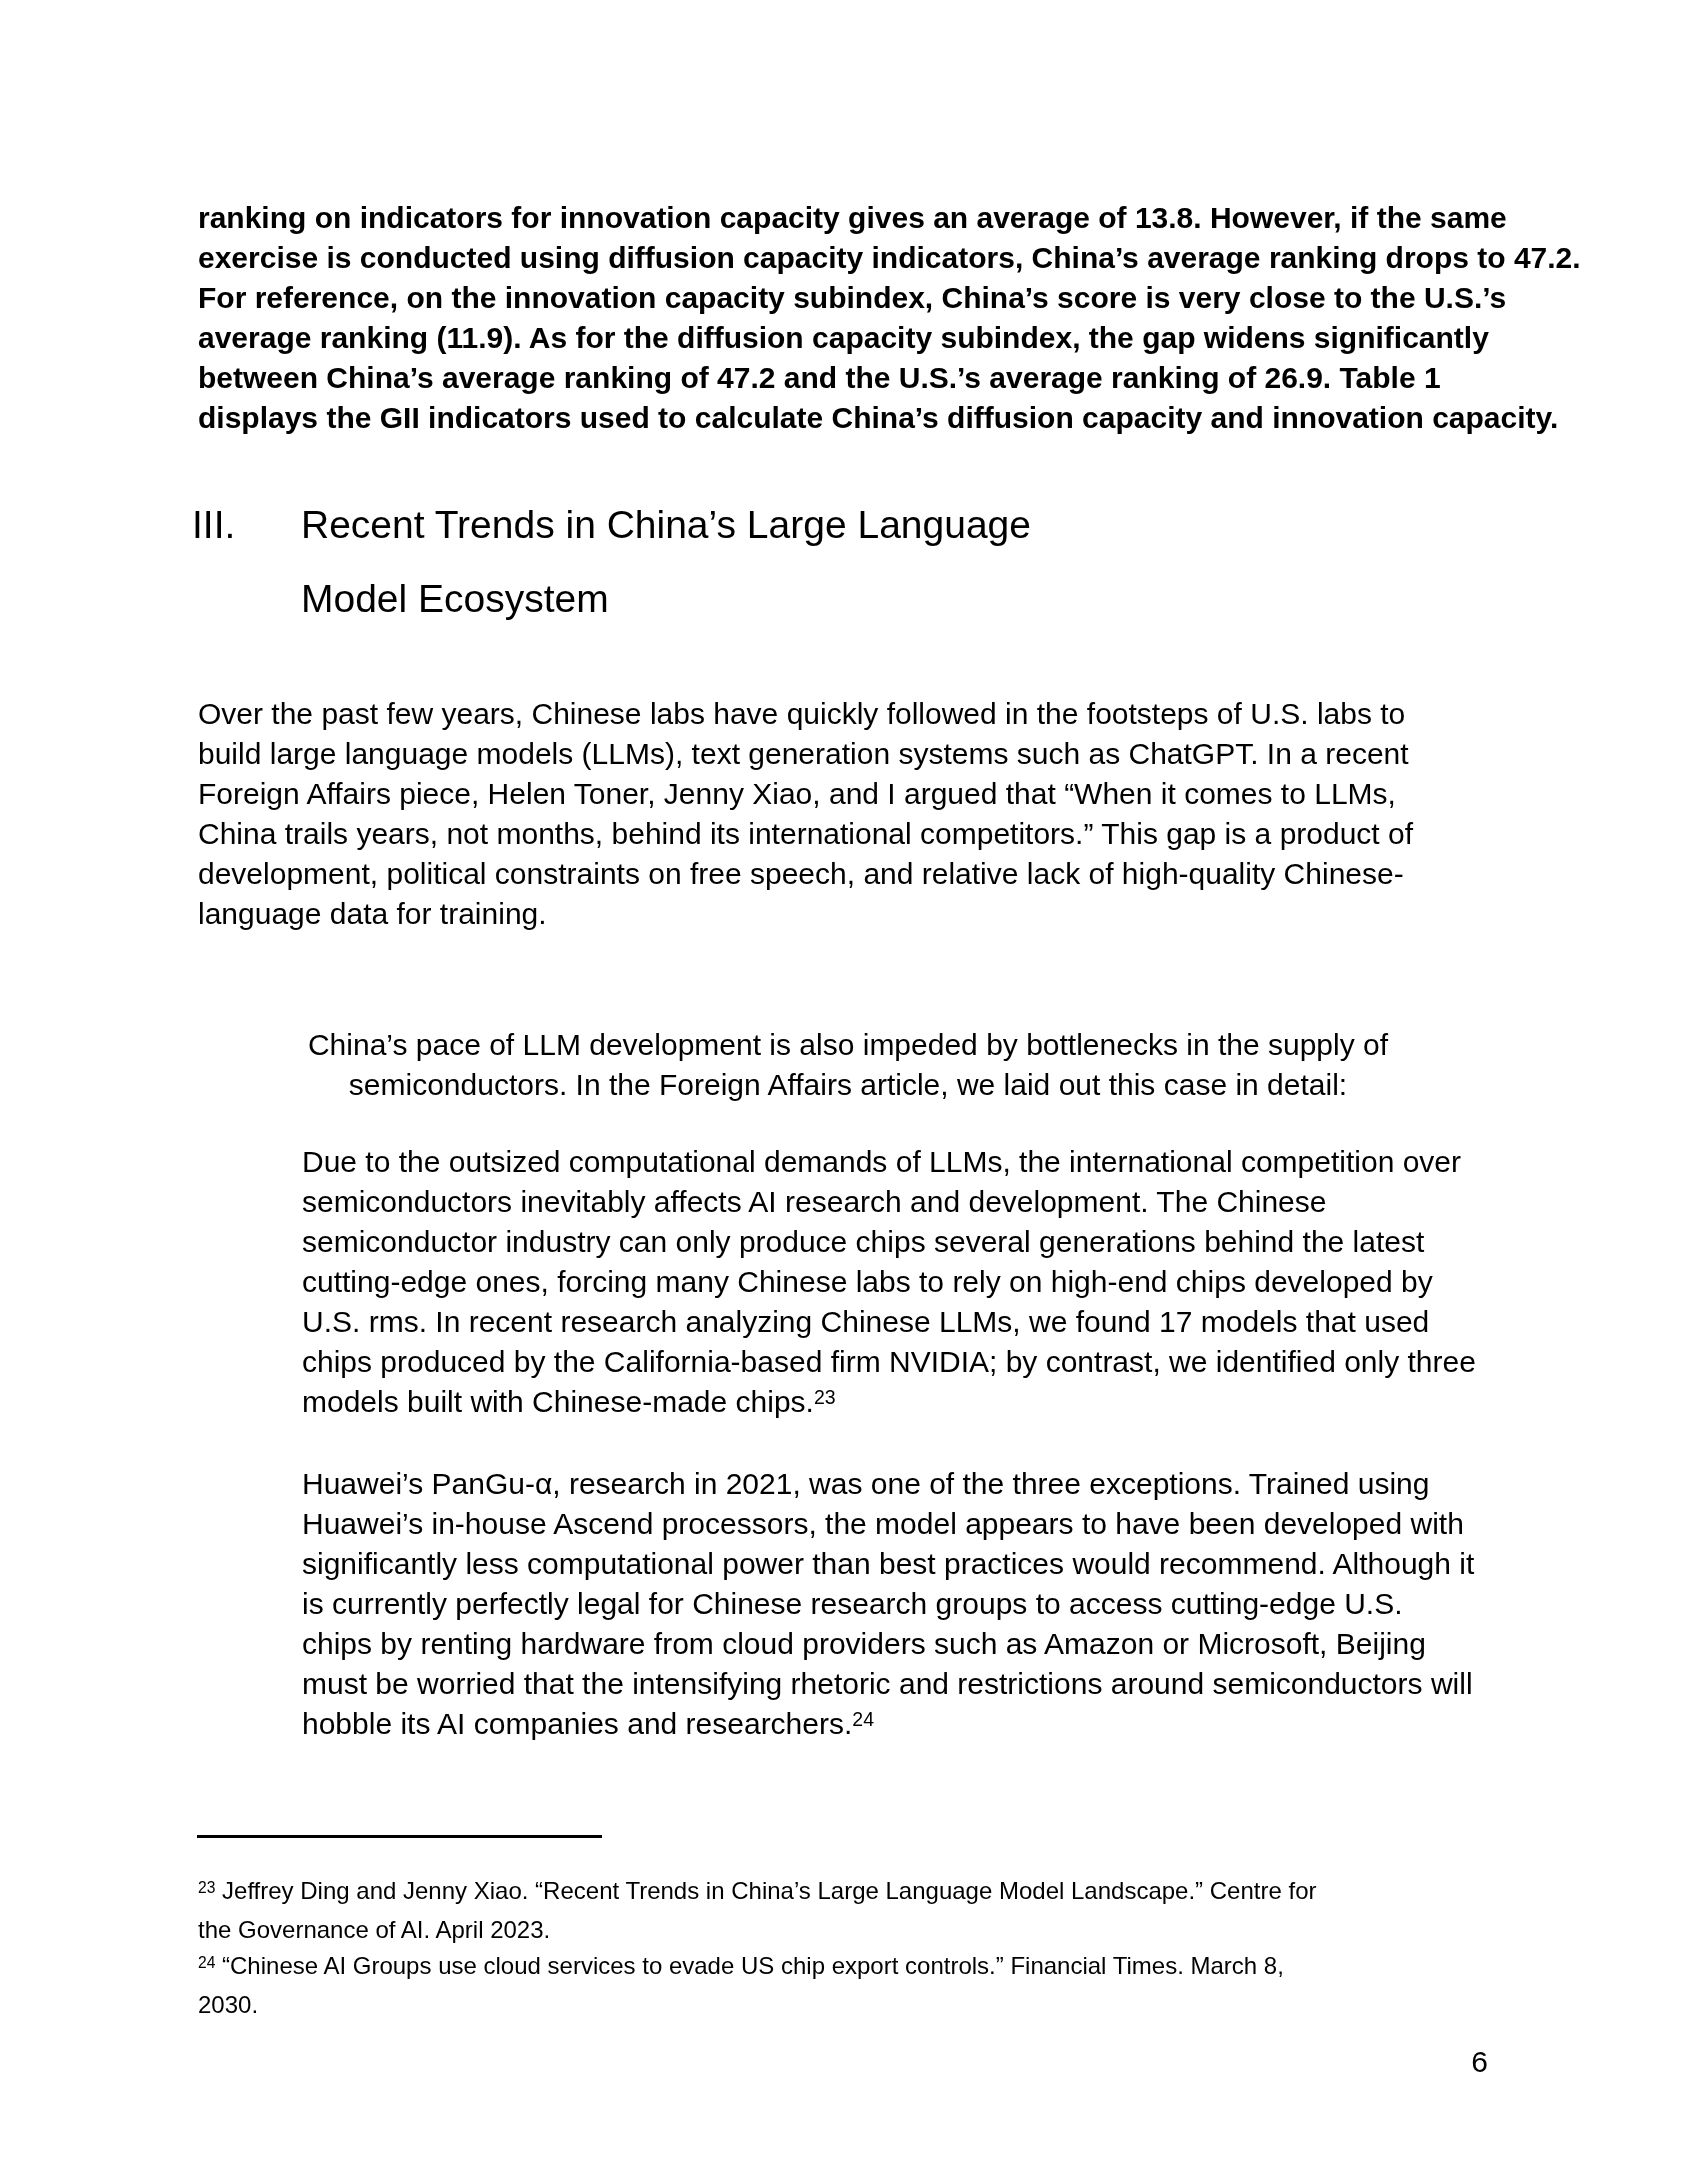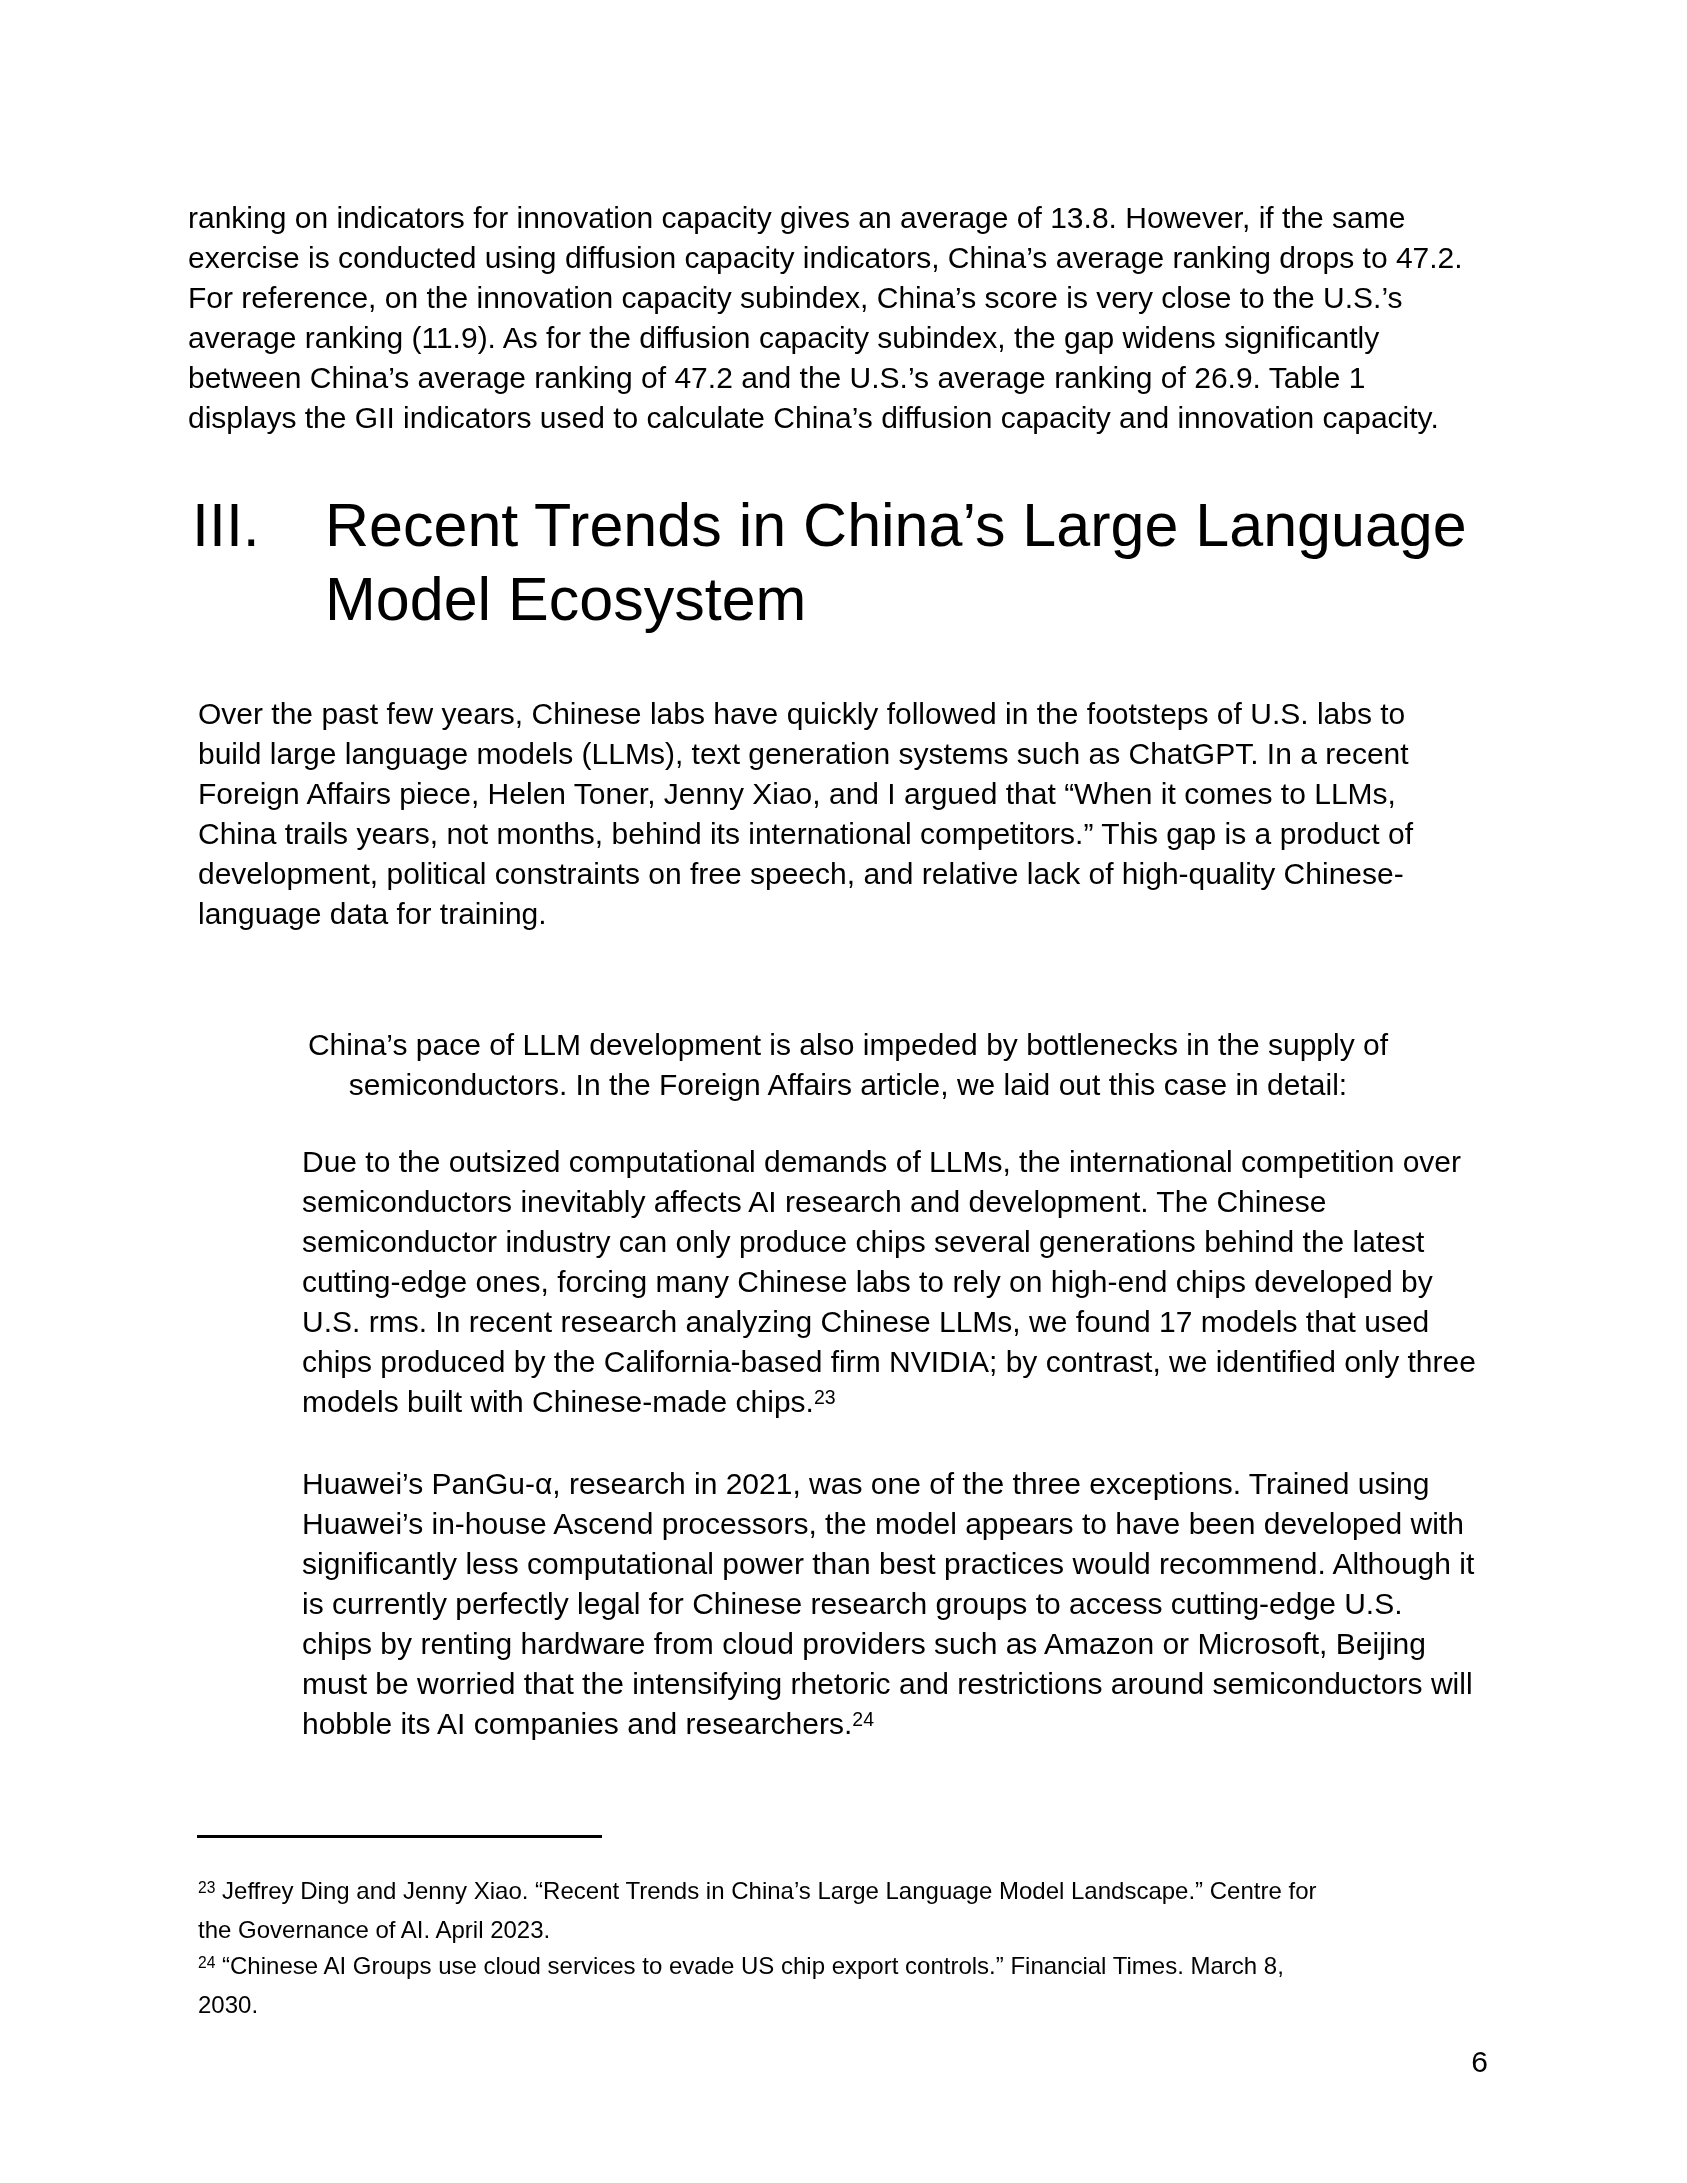--- a/index.html
+++ b/index.html
@@ -25,26 +25,25 @@
   }
   .quote-block {
     left: 302px;
     width: 1244px;
     font-size: 30px;
     line-height: 40px;
   }
   .heading {
     left: 192px;
     width: 1323px;
-    font-size: 61px;
+    font-size: 39px;
     line-height: 74px;
     font-weight: 400;
     display: flex;
     align-items: flex-start;
-    gap: 24px;
   }
   .h-num {
     flex: 0 0 auto;
     width: 109px;
   }
   .footnote-block {
     font-size: 24px;
     line-height: 36px;
     margin-top: 19px;
   }
@@ -72,21 +71,21 @@
     text-align: right;
     font-size: 30px;
     line-height: 40px;
   }
 </style>
 </head>
 <body>
 
 <div class="page">
 
-  <div class="block body-text" style="left:188px; top:198px; width:1300px;">
+  <div class="block body-text" style="left:198px; top:198px; width:1300px;font-weight:bold;">
       <div class="line"><span class="seg-n">ranking on indicators for innovation capacity gives an average of 13.8. However, if the same</span></div>
       <div class="line"><span class="seg-n">exercise is conducted using diffusion capacity indicators, China’s average ranking drops to 47.2.</span></div>
       <div class="line"><span class="seg-n">For reference, on the innovation capacity subindex, China’s score is very close to the U.S.’s</span></div>
       <div class="line"><span class="seg-n">average ranking (11.9). As for the diffusion capacity subindex, the gap widens significantly</span></div>
       <div class="line"><span class="seg-n">between China’s average ranking of 47.2 and the U.S.’s average ranking of 26.9. Table 1</span></div>
       <div class="line"><span class="seg-n">displays the GII indicators used to calculate China’s diffusion capacity and innovation capacity.</span></div>
     </div>
 
   <div class="block heading" style="top:488px;">
     <span class="h-num">III.</span>

